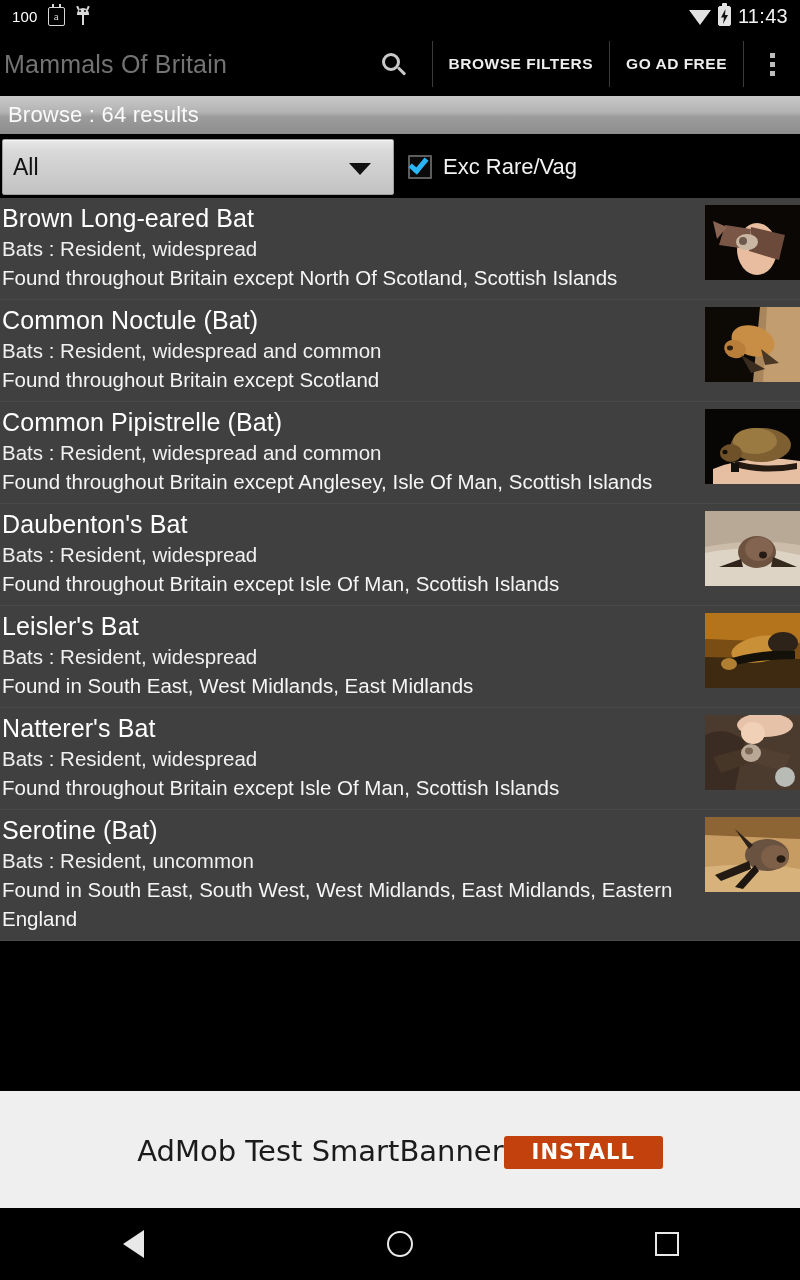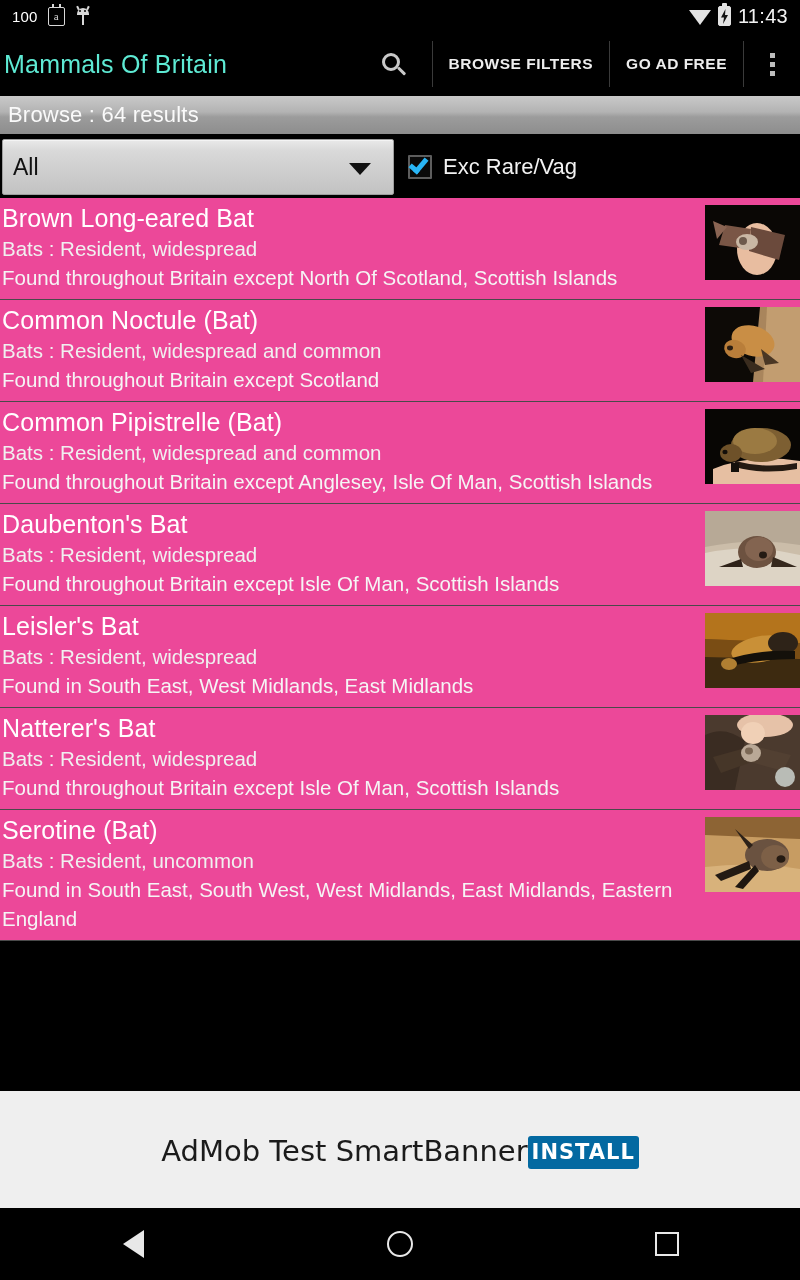--- a/index.html
+++ b/index.html
@@ -63,21 +63,21 @@
     content:""; position:absolute; top:-4px; left:3.5px; width:5px; height:3px; background:#e3e3e3; border-radius:1px 1px 0 0;
   }
   .sb-time{ font-size:20px; color:#f2f2f2; letter-spacing:.3px; }
 
   
   .actionbar{
     height:64px; background:#000; display:flex; align-items:center;
     position:relative;
   }
   .ab-title{
-    color:#5eead4; font-size:25px; padding-left:4px; letter-spacing:.2px; white-space:nowrap;
+    color:#737373; font-size:25px; padding-left:4px; letter-spacing:.2px; white-space:nowrap;
   }
   .ab-actions{ margin-left:auto; display:flex; align-items:center; height:100%; }
   .ab-sep{ width:1px; height:46px; background:#3a3a3a; }
   .ab-search{
     width:76px; height:100%; display:flex; align-items:center; justify-content:center;
   }
   .mag{ position:relative; width:23px; height:23px; }
   .mag .ring{
     position:absolute; top:0; left:0; width:18px; height:18px;
     border:3px solid #c9c9c9; border-radius:50%;
@@ -128,21 +128,21 @@
     position:relative; border-radius:1px;
   }
   .chkbox .tick{
     position:absolute; left:3px; top:-2px; width:11px; height:18px;
     border-right:5px solid #29b6f6; border-bottom:5px solid #29b6f6;
     transform:rotate(40deg);
   }
   .chklabel{ color:#f2f2f2; font-size:22px; }
 
   
-  .list{ background:#ec4899; }
+  .list{ background:#404040; }
   .row{
     position:relative; border-bottom:1px solid #4a4a4a;
     padding:5px 0 7px 2px; min-height:90px;
   }
   .row .name{
     color:#ffffff; font-size:25px; line-height:31px; letter-spacing:.1px;
     padding-right:110px;
   }
   .row .meta{
     color:#f0f0f0; font-size:20.5px; line-height:29px; padding-right:110px;
@@ -160,23 +160,23 @@
   .adbanner{
     position:absolute; left:0; bottom:72px; width:800px; height:117px;
     background:#efefef; display:flex; flex-direction:row;
     align-items:center; justify-content:center; padding-top:2px;
   }
   .adbanner .adline{
     color:#1b1b1b; font-size:29px; line-height:38px; text-align:center;
     font-family:"DejaVu Sans", sans-serif;
   }
   .install{
-    margin-top:4px; background:#0369a1; color:#fff;
+    margin-top:4px; background:#c2410c; color:#fff;
     font-size:21px; font-weight:bold; letter-spacing:1px;
-    padding:4px 4px 5px; border-radius:3px;
+    padding:4px 28px 5px; border-radius:3px;
     font-family:"DejaVu Sans", sans-serif;
     text-align:right;
   }
 
   
   .navbar{
     position:absolute; left:0; bottom:0; width:800px; height:72px;
     background:#000; display:flex; align-items:center; justify-content:space-around;
   }
   .nav-btn{ width:120px; height:100%; display:flex; align-items:center; justify-content:center; }

